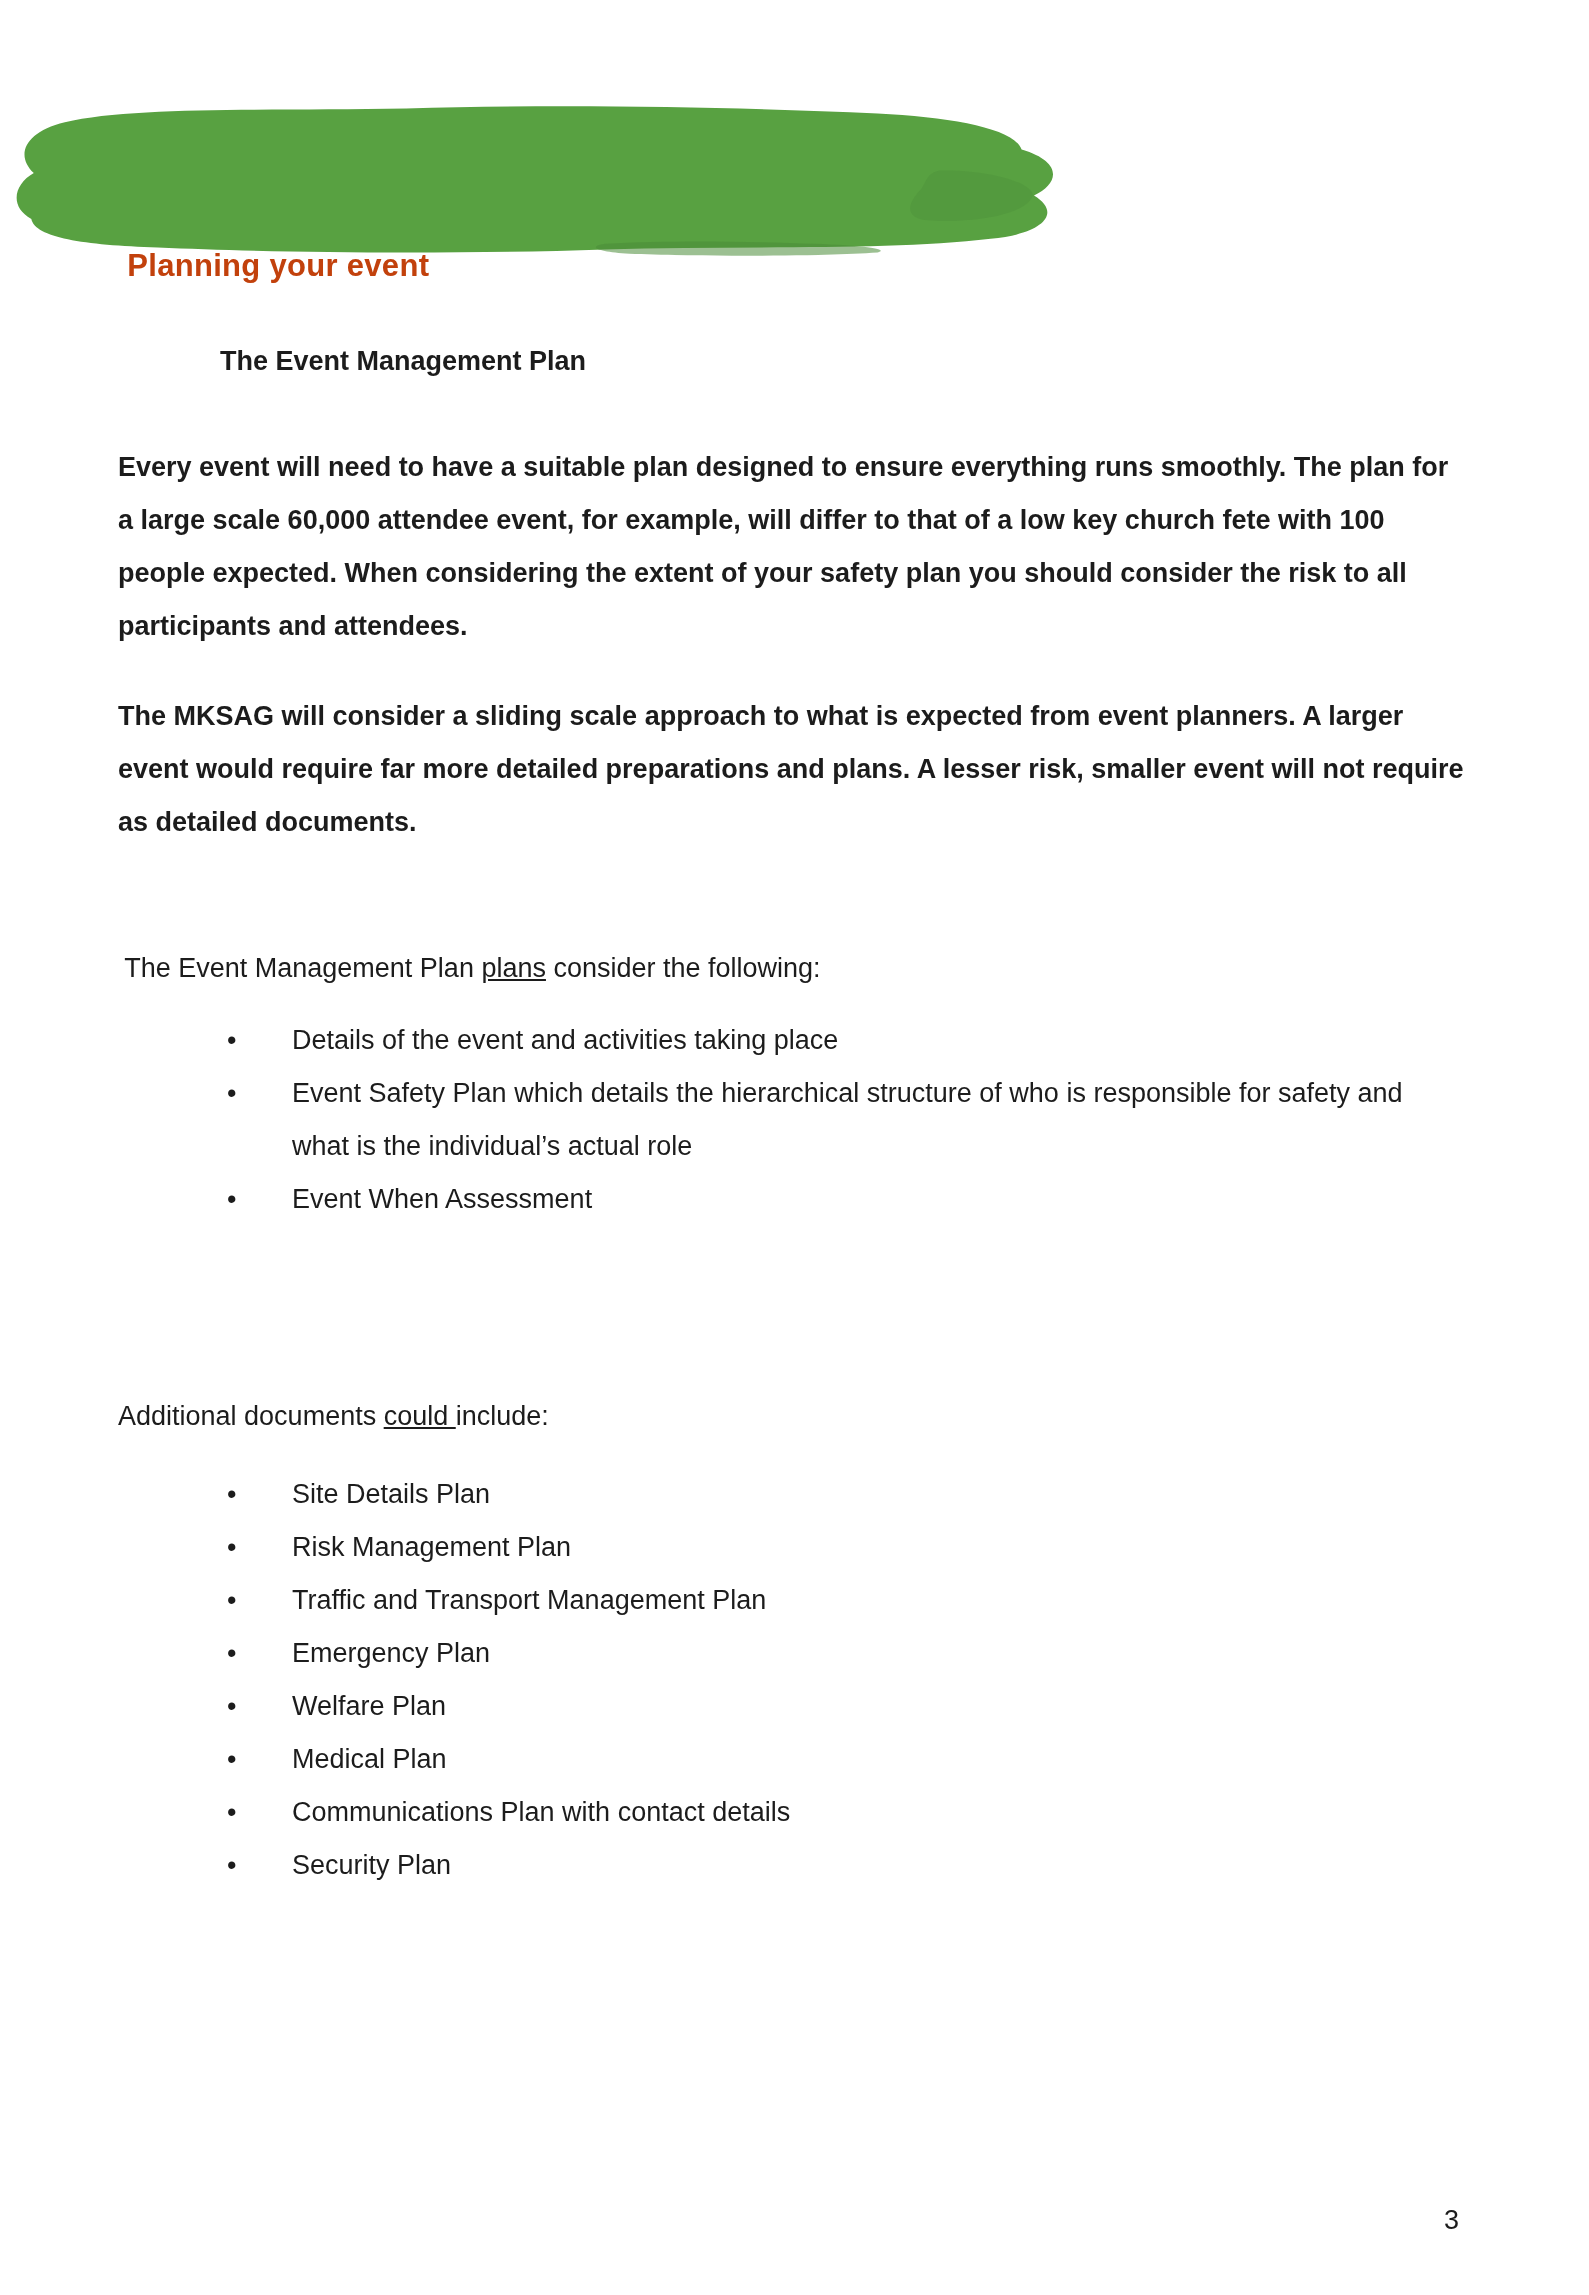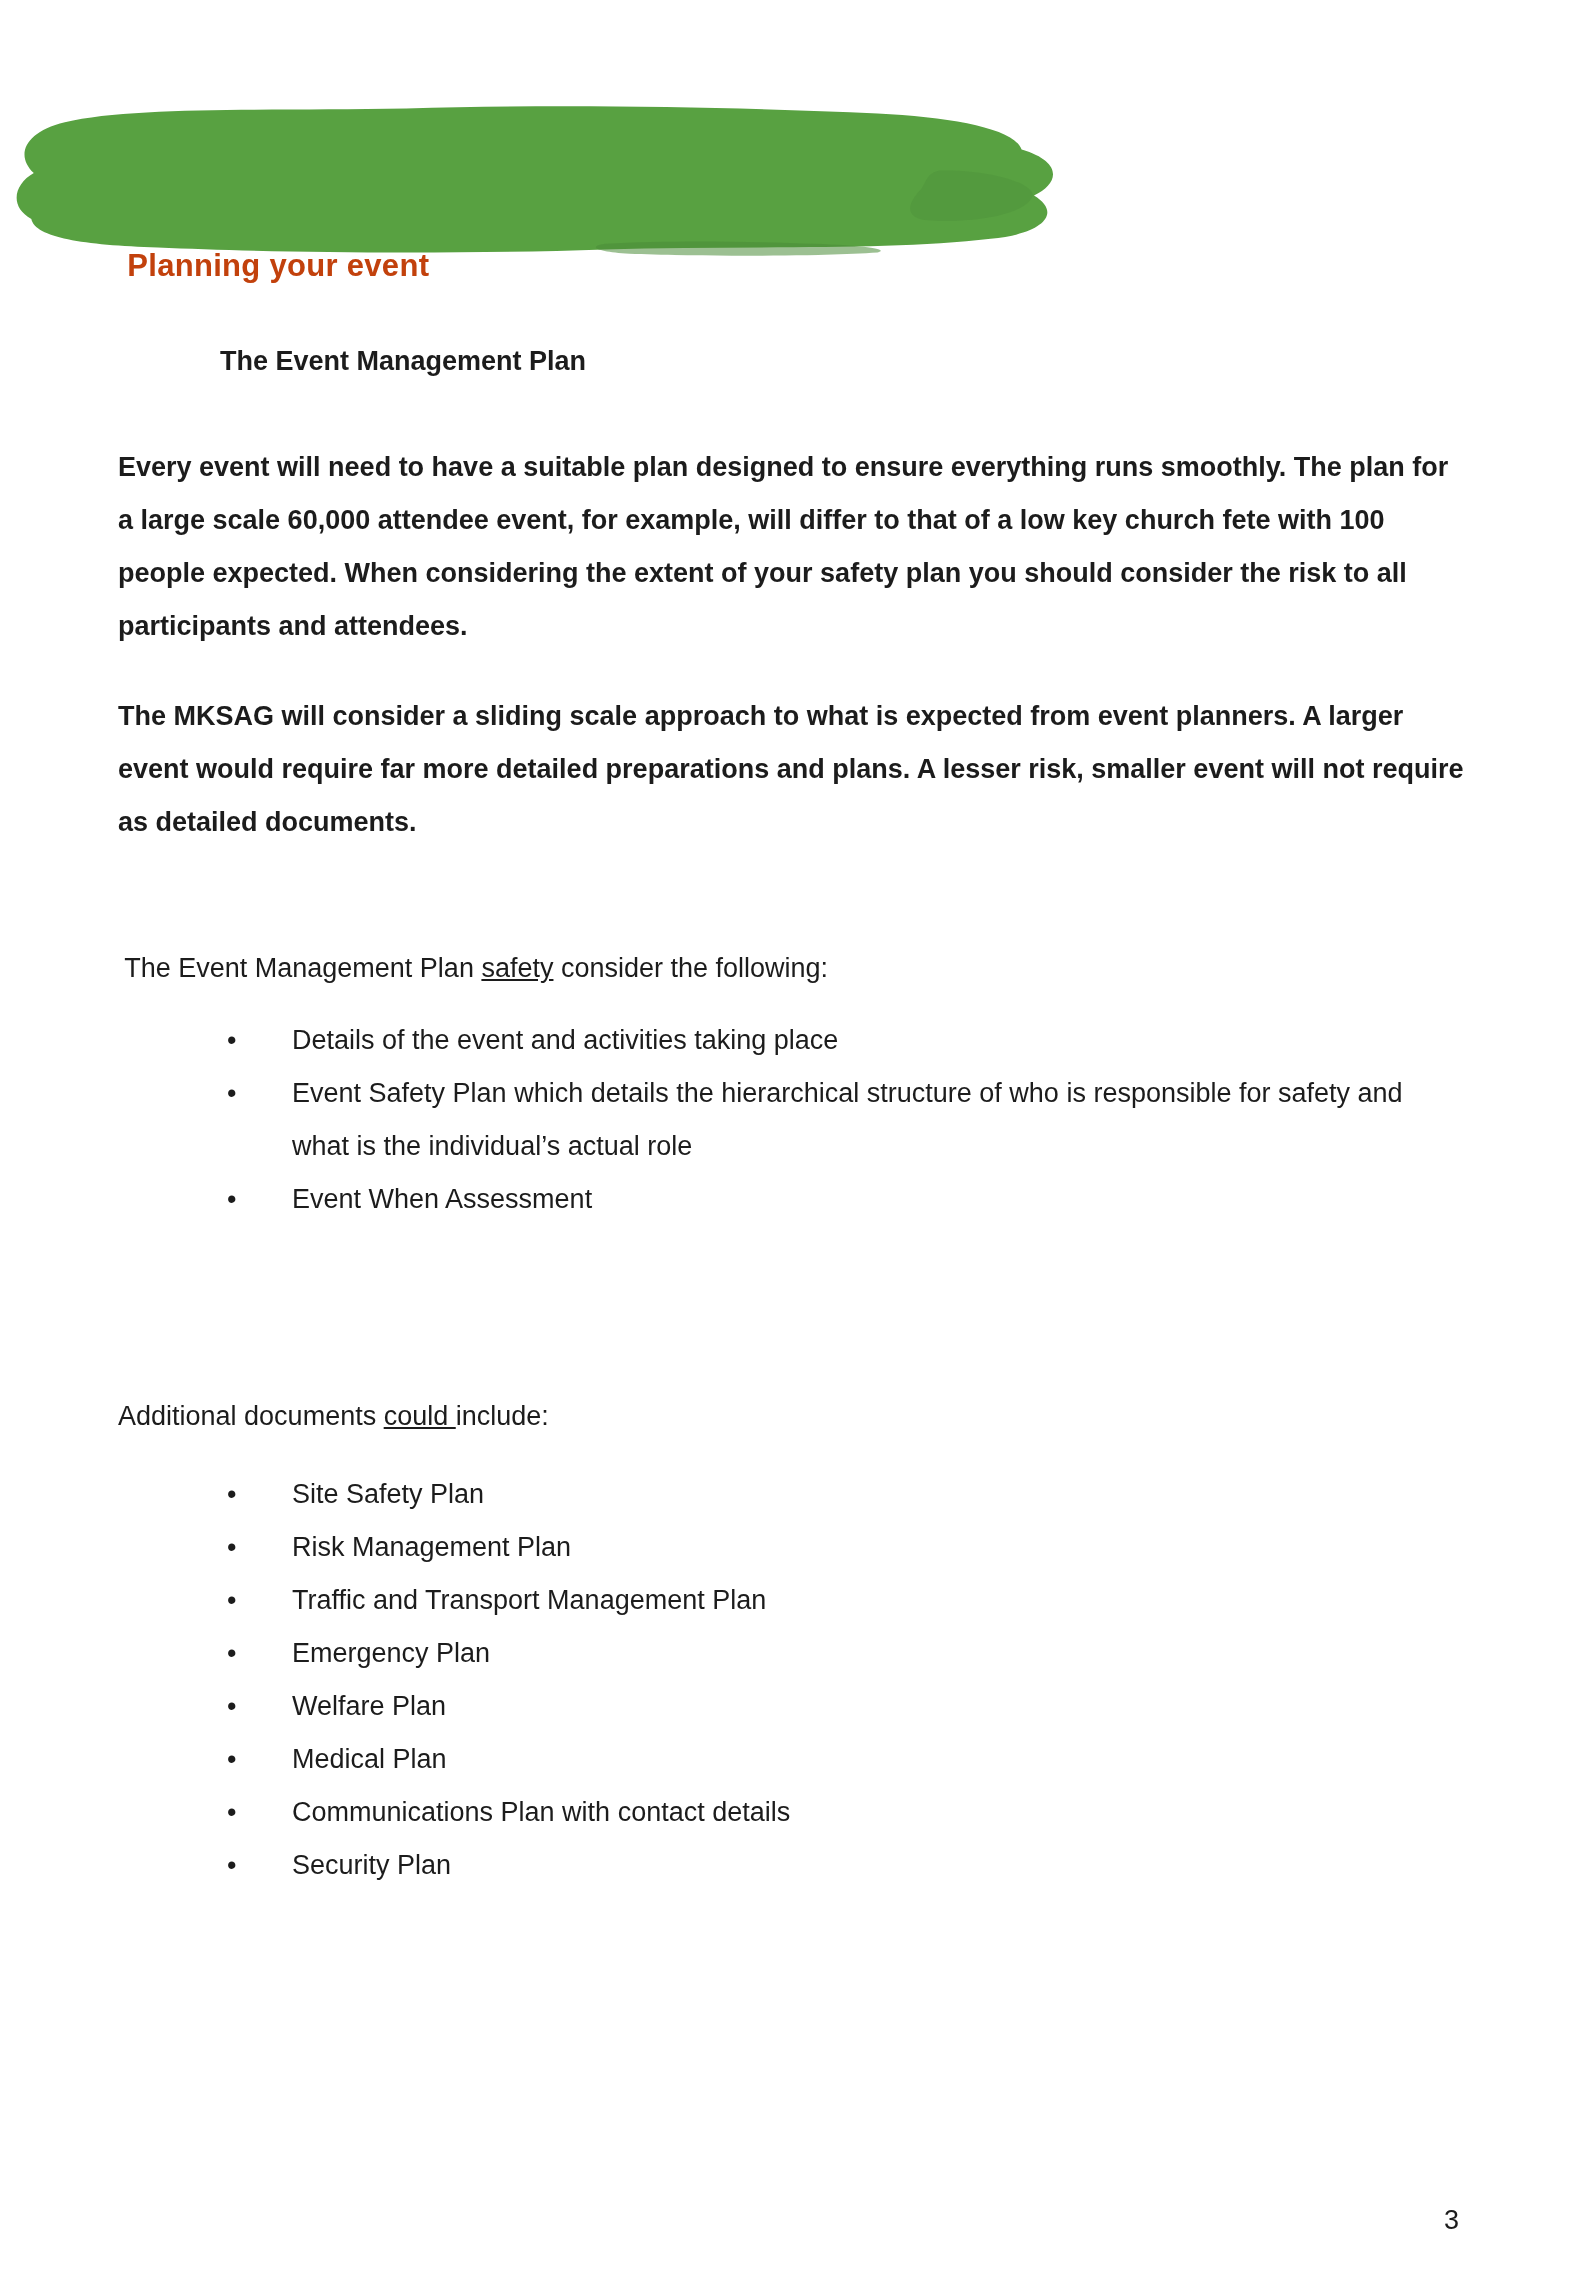--- a/index.html
+++ b/index.html
@@ -71,35 +71,35 @@
 
   <div class="content">
 
     <div class="doc-heading">The Event Management Plan</div>
 
     <p class="body-para">Every event will need to have a suitable plan designed to ensure everything runs smoothly. The plan for a large scale 60,000 attendee event, for example, will differ to that of a low key church fete with 100 people expected. When considering the extent of your safety plan you should consider the risk to all participants and attendees.</p>
 
     <p class="body-para">The MKSAG will consider a sliding scale approach to what is expected from event planners. A larger event would require far more detailed preparations and plans. A lesser risk, smaller event will not require as detailed documents.</p>
 
     <div class="lead-line">
-      <span>The Event Management Plan </span><span class="underlined">safety</span><span> consider the following:</span>
+      <span>The Event Management Plan </span><span class="underlined">plans</span><span> consider the following:</span>
     </div>
 
     <ul class="bullets">
       <li>Details of the event and activities taking place</li>
       <li>Event Safety Plan which details the hierarchical structure of who is responsible for safety and what is the individual’s actual role</li>
       <li>Event When Assessment</li>
     </ul>
 
     <div class="could-line">
       <span>Additional documents </span><span class="underlined">could </span><span>include:</span>
     </div>
 
     <ul class="bullets second">
-      <li>Site Safety Plan</li>
+      <li>Site Details Plan</li>
       <li>Risk Management Plan</li>
       <li>Traffic and Transport Management Plan</li>
       <li>Emergency Plan</li>
       <li>Welfare Plan</li>
       <li>Medical Plan</li>
       <li>Communications Plan with contact details</li>
       <li>Security Plan</li>
     </ul>
 
   </div>

